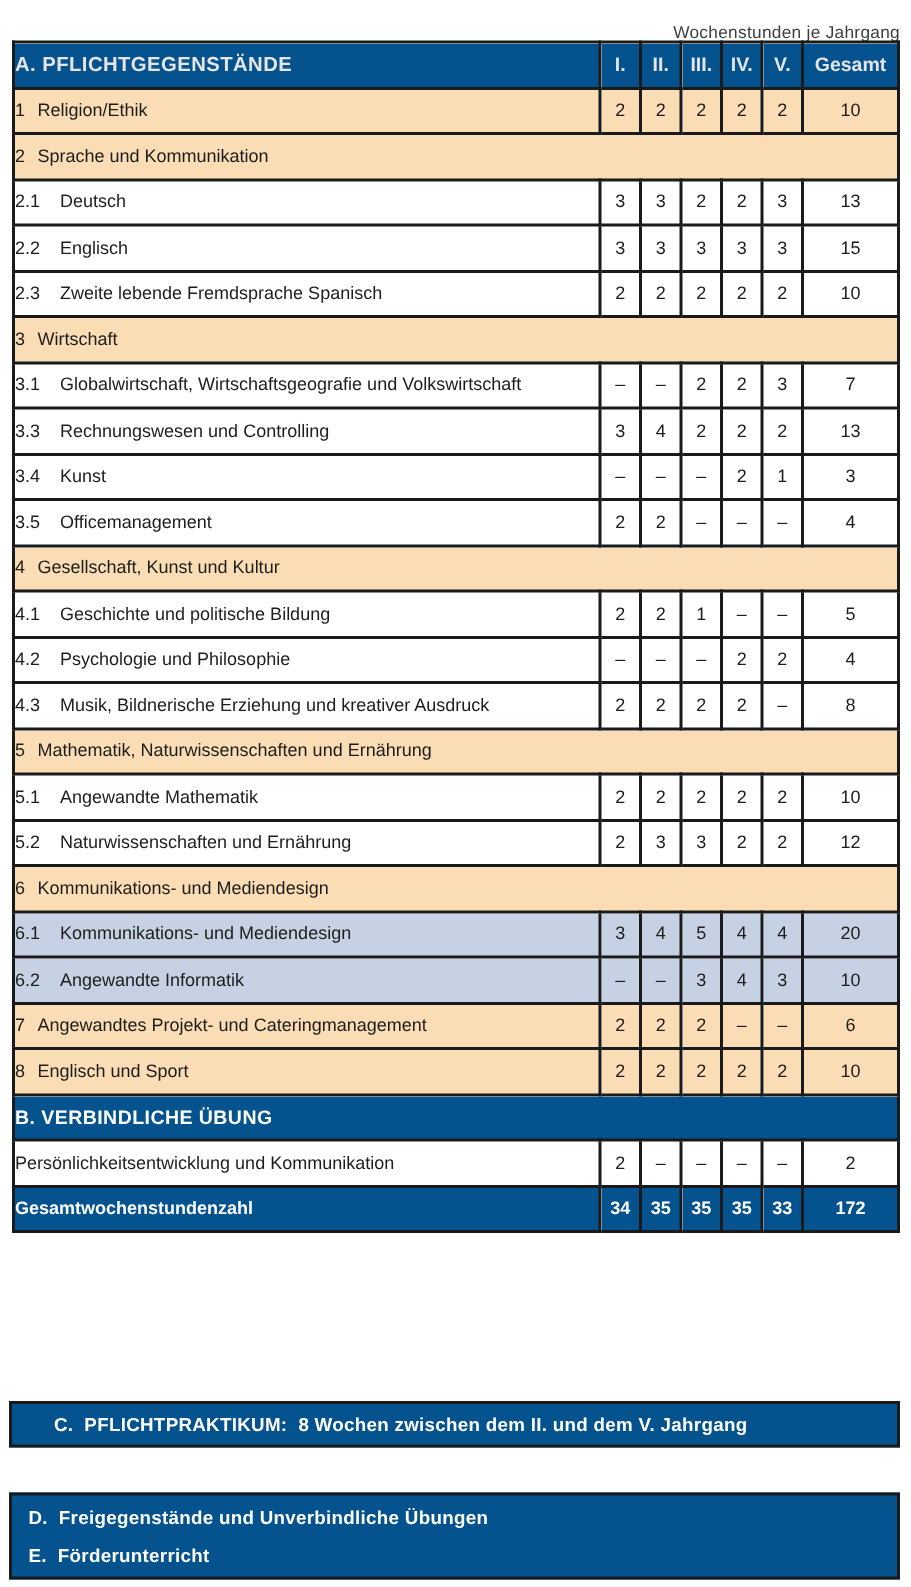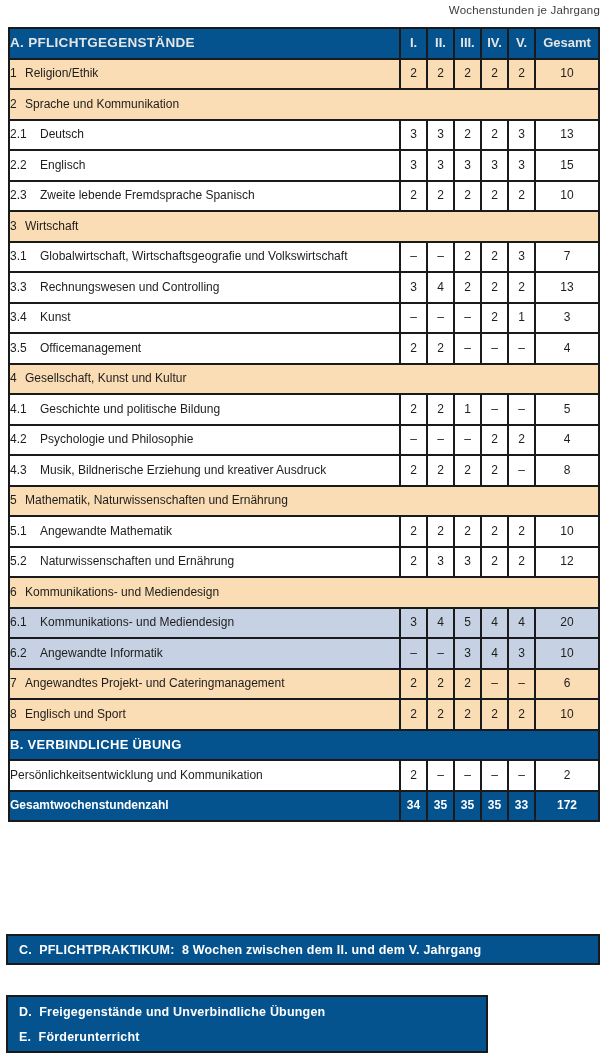--- a/index.html
+++ b/index.html
@@ -10,21 +10,21 @@
     --ink:#1d1d1b;
   }
   *{box-sizing:border-box;}
   html,body{margin:0;padding:0;}
   body{
     width:607px;height:1058px;position:relative;overflow:hidden;
     background:#ffffff;color:var(--ink);
     font-family:"Liberation Sans", sans-serif;
   }
   .top-note{
-    position:absolute;top:4px;right:7px;
+    position:absolute;top:16px;right:7px;
     font-size:11.5px;color:#3d3d3b;letter-spacing:.2px;
   }
   table.curriculum{
     position:absolute;top:27px;left:8px;width:592px;
     border-collapse:collapse;table-layout:fixed;
   }
   table.curriculum th, table.curriculum td{
     border:2px solid var(--line);
     height:30.5px;padding:0;
     font-size:12px;line-height:1.1;
@@ -43,24 +43,24 @@
   tr.peach td{background:var(--peach);}
   tr.lightblue td{background:var(--lightblue);}
   tr.section td{background:var(--peach);}
   tr.blue-header td{background:var(--blue);color:#fff;font-weight:bold;font-size:13px;letter-spacing:.3px;margin-left:20px;}
   tr.total td{background:var(--blue);color:#fff;font-weight:bold;}
   
   .bar-c{
     position:absolute;top:934px;left:6px;width:594px;height:31px;
     background:var(--blue);border:2px solid var(--line);
     color:#fff;font-weight:bold;font-size:12.5px;letter-spacing:.2px;
-    display:flex;align-items:center;padding-left:11px;white-space:pre-wrap;text-align:center;
+    display:flex;align-items:center;padding-left:28px;white-space:pre-wrap;text-align:center;
   }
   .box-de{
-    position:absolute;top:995px;left:6px;width:482px;height:58px;
+    position:absolute;top:995px;left:6px;width:594px;height:58px;
     background:var(--blue);border:2px solid var(--line);
     color:#fff;font-weight:bold;font-size:12.5px;letter-spacing:.2px;
     display:flex;flex-direction:column;justify-content:center;gap:11px;
     padding-left:11px;
   }
   .box-de .de-line{white-space:pre-wrap;}
 </style>
 </head>
 <body>
 

